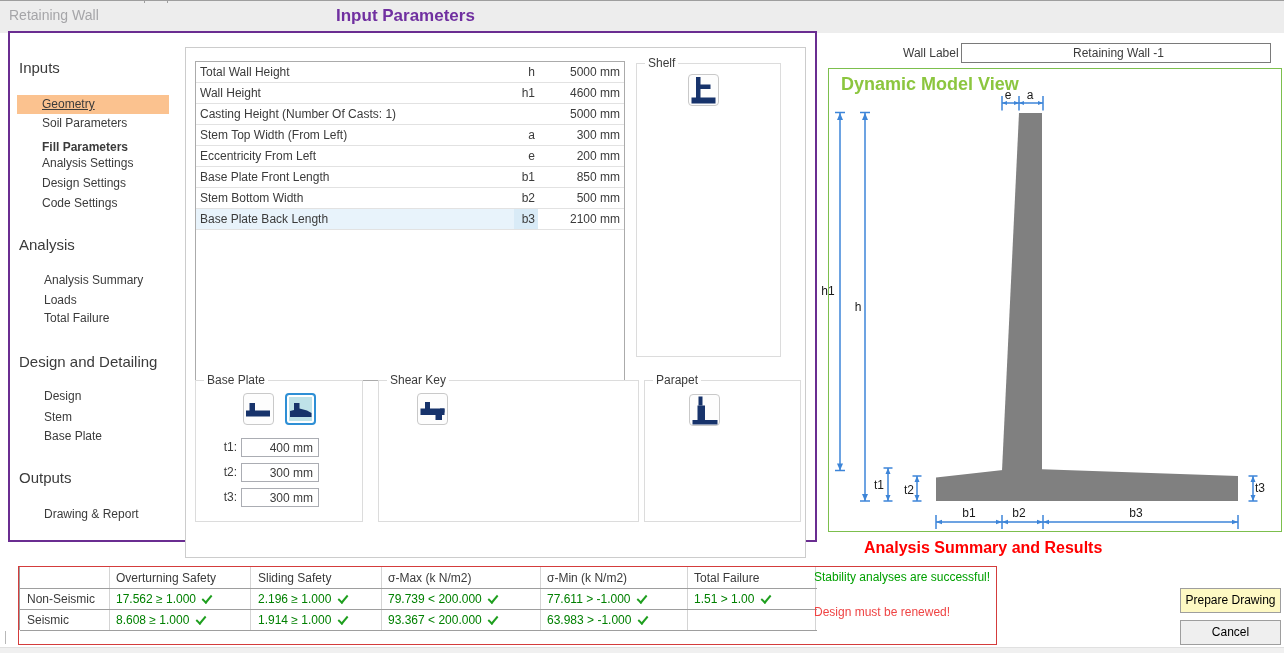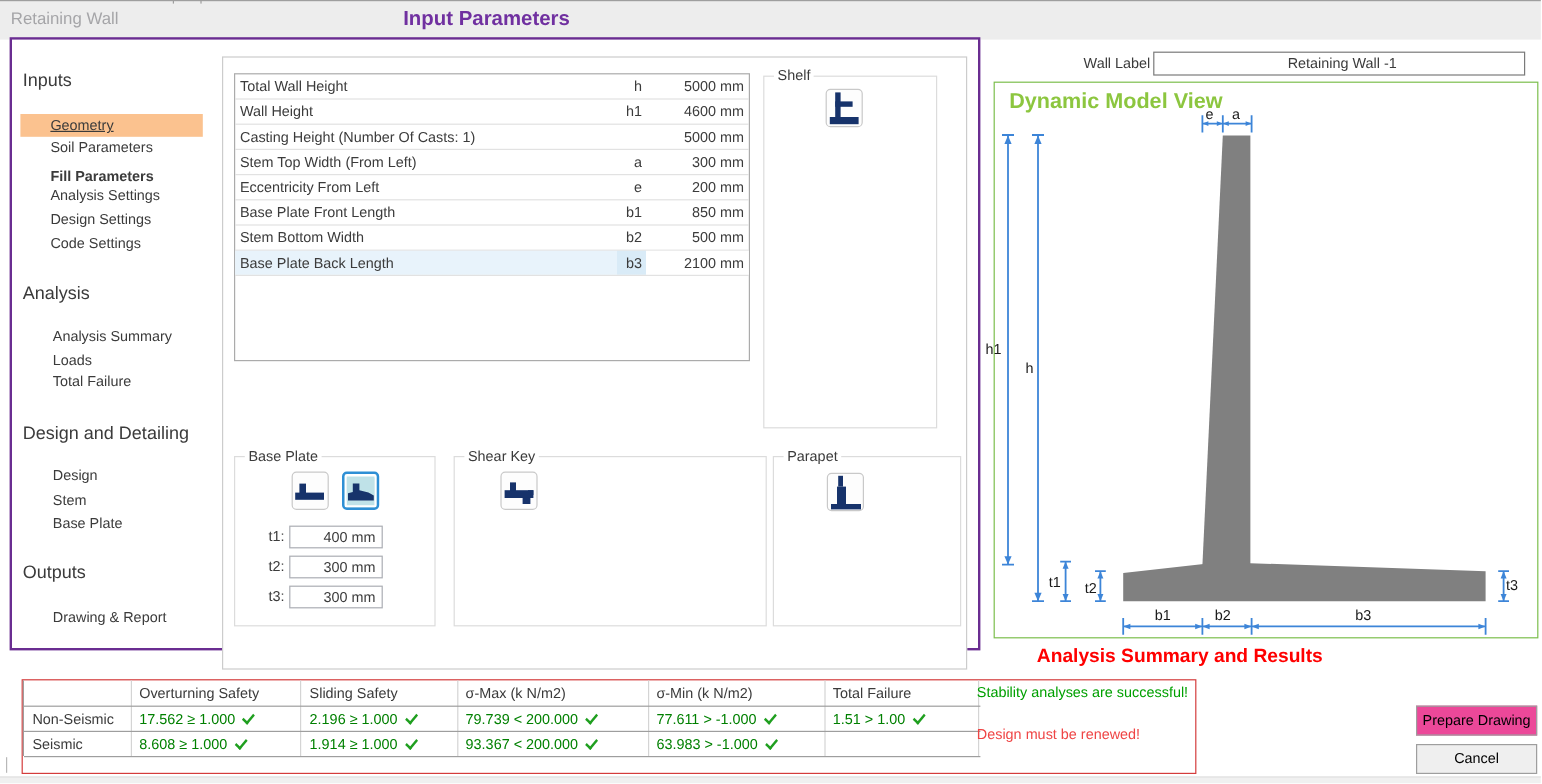--- a/index.html
+++ b/index.html
@@ -46,21 +46,21 @@
 <div class="abs nav-i" style="left:44px;top:311px;">Total Failure</div>
 <div class="abs nav-h" style="left:19px;top:353px;">Design and Detailing</div>
 <div class="abs nav-i" style="left:44px;top:389px;">Design</div>
 <div class="abs nav-i" style="left:44px;top:410px;">Stem</div>
 <div class="abs nav-i" style="left:44px;top:429px;">Base Plate</div>
 <div class="abs nav-h" style="left:19px;top:469px;">Outputs</div>
 <div class="abs nav-i" style="left:44px;top:507px;">Drawing &amp; Report</div>
 
 <div class="abs" style="left:185px;top:47px;width:621px;height:511px;border:1px solid #cccccc;background:#fff;"></div>
 
-<div class="abs" style="left:195px;top:61px;width:430px;height:240px;border:1px solid #ababab;background:#fff;font-size:12px;">
+<div class="abs" style="left:195px;top:61px;width:430px;height:320px;border:1px solid #ababab;background:#fff;font-size:12px;">
   <div class="prow">
       <span class="pl">Total Wall Height</span>
       <span class="ps">h</span>
       <span class="pv">5000 mm</span>
     </div>
   <div class="prow">
       <span class="pl">Wall Height</span>
       <span class="ps">h1</span>
       <span class="pv">4600 mm</span>
     </div>
@@ -250,17 +250,17 @@
   <div class="rcell" style="left:7px;top:46px;">Seismic</div>
   <div class="rcell grn" style="left:96px;top:46px;">8.608 ≥ 1.000 <i class="ck"></i></div>
   <div class="rcell grn" style="left:238px;top:46px;">1.914 ≥ 1.000 <i class="ck"></i></div>
   <div class="rcell grn" style="left:368px;top:46px;">93.367 &lt; 200.000 <i class="ck"></i></div>
   <div class="rcell grn" style="left:527px;top:46px;">63.983 &gt; -1.000 <i class="ck"></i></div>
 </div>
 
 <div class="abs" style="left:814px;top:570px;font-size:12px;color:#00a000;">Stability analyses are successful!</div>
 <div class="abs" style="left:814px;top:605px;font-size:12px;color:#ef4444;">Design must be renewed!</div>
 
-<div class="abs" style="left:1180px;top:588px;width:101px;height:25px;border:1px solid #9e9e9e;background:#ec4899;text-align:center;line-height:23px;font-size:12px;color:#000;">Prepare Drawing</div>
+<div class="abs" style="left:1180px;top:588px;width:101px;height:25px;border:1px solid #9e9e9e;background:#fef9c3;text-align:center;line-height:23px;font-size:12px;color:#000;">Prepare Drawing</div>
 <div class="abs" style="left:1180px;top:620px;width:101px;height:25px;border:1px solid #9e9e9e;background:#efefef;text-align:center;line-height:23px;font-size:12px;color:#000;">Cancel</div>
 
 <div class="abs" style="left:5px;top:631px;width:1px;height:13px;background:#b8b8b8;"></div>
 <div class="abs" style="left:0;top:647px;width:1284px;height:6px;background:#f0f0f0;border-top:1px solid #e0e0e0;"></div>
 
 </body></html>

